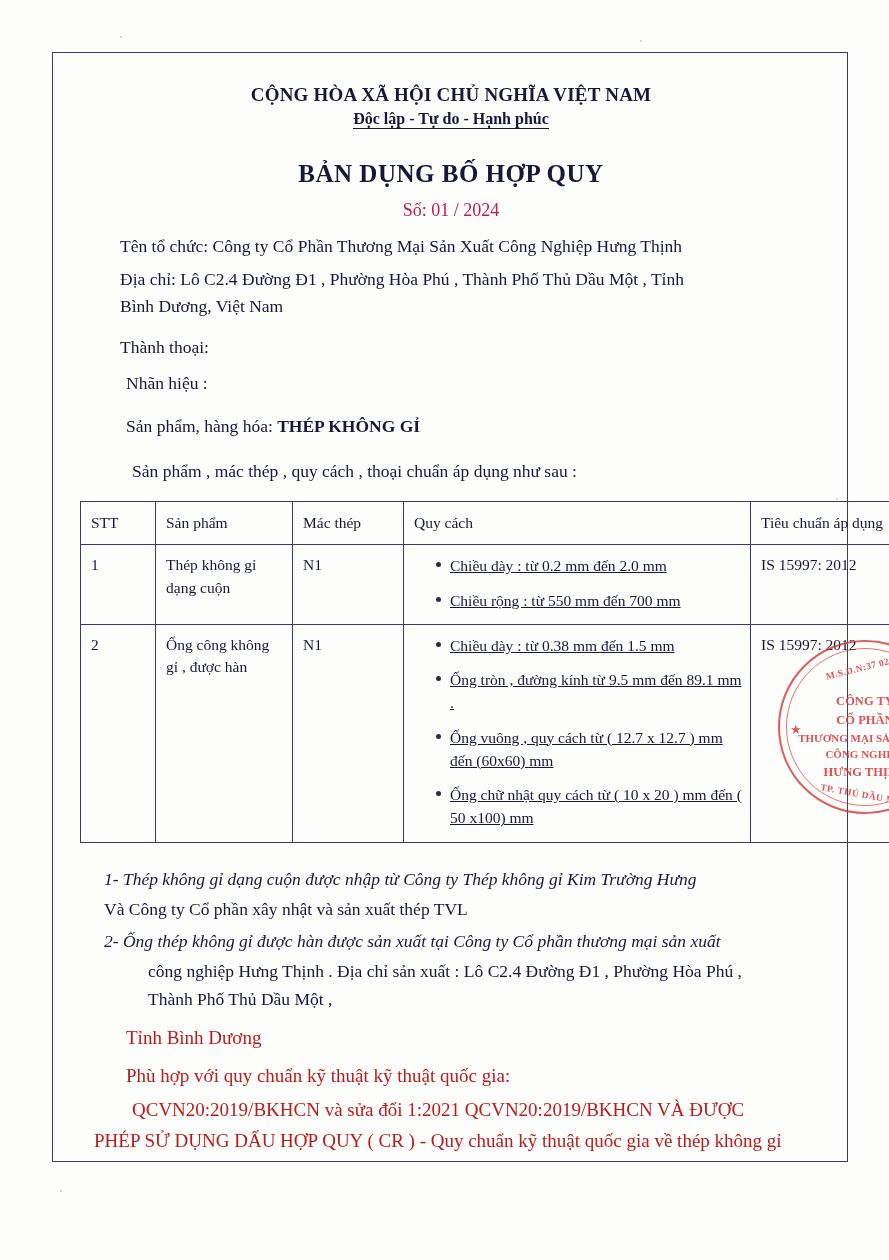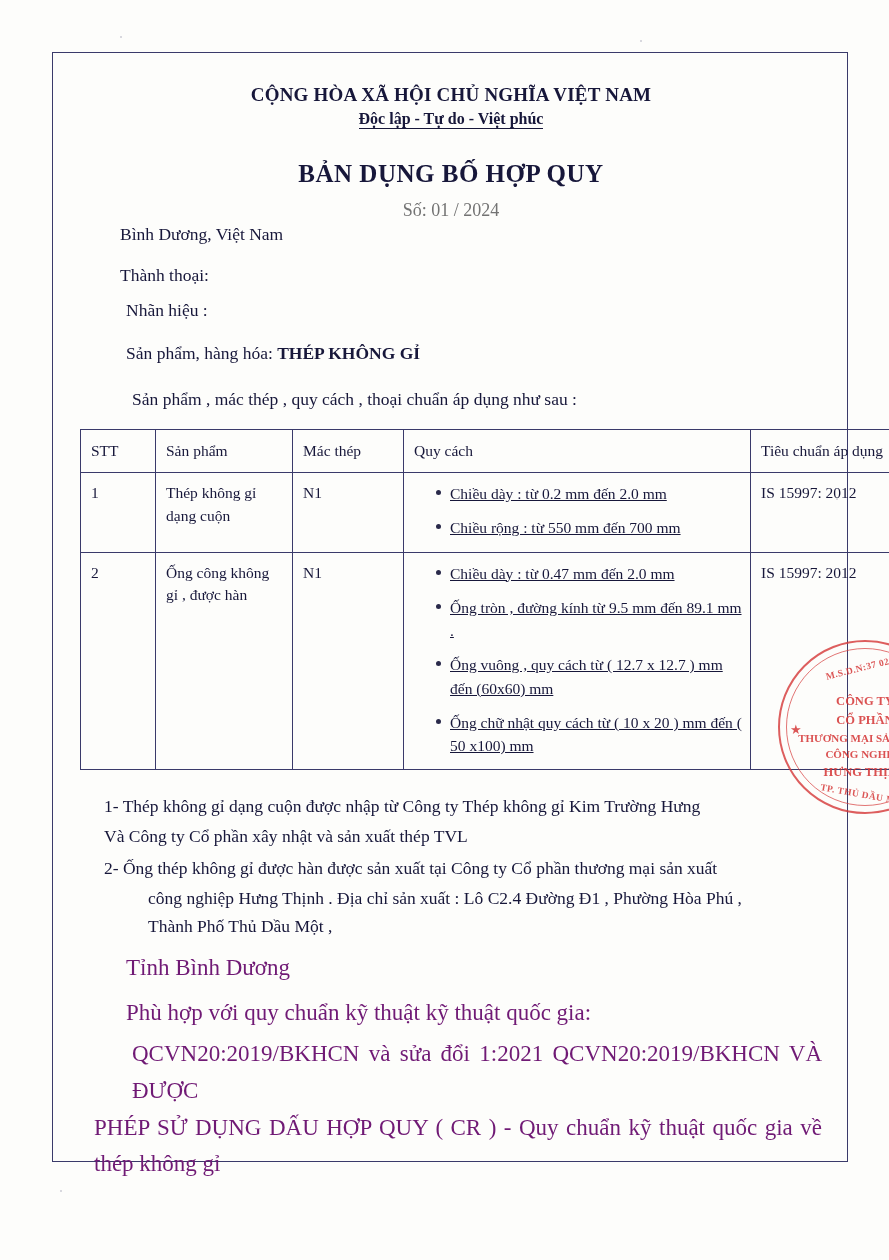--- a/index.html
+++ b/index.html
@@ -64,21 +64,21 @@
     font-weight: bold;
     font-size: 25px;
     margin-top: 32px;
     letter-spacing: 0.5px;
     color: #17173a;
   }
   .doc-number {
     text-align: center;
     font-size: 18px;
     margin-top: 12px;
-    color: #737373;
+    color: #be185d;
   }
   .para {
     font-size: 17.5px;
     line-height: 1.55;
     margin-top: 12px;
     color: #17173a;
   }
   .para.indent {
     padding-left: 40px;
   }
@@ -143,32 +143,33 @@
   .notes {
     margin-top: 22px;
     font-size: 17.5px;
     line-height: 1.6;
     color: #17173a;
   }
   .note-item {
     padding-left: 46px;
     text-indent: -22px;
     margin-bottom: 2px;
+    font-style: italic;
   }
   .note-cont {
     padding-left: 46px;
   }
   .note-cont2 {
     padding-left: 68px;
   }
   .tail {
     margin-top: 10px;
-    font-size: 23px;
+    font-size: 19px;
     line-height: 1.6;
-    color: #701a75;
+    color: #b91c1c;
   }
   .tail .l1 { padding-left: 46px; }
   .tail .l2 { padding-left: 46px; margin-top: 8px; }
   .tail .l3 { padding-left: 52px; margin-top: 4px; text-align: justify; }
   .tail .l4 { padding-left: 14px; text-align: justify; }
   
   .stamp {
     position: absolute;
     left: 778px;
     top: 640px;
@@ -243,25 +244,27 @@
   <div class="speck" style="left:120px; top:36px; width:2px; height:2px;"></div>
   <div class="speck" style="left:640px; top:40px; width:2px; height:2px;"></div>
   <div class="speck" style="left:836px; top:498px; width:2px; height:2px;"></div>
   <div class="speck" style="left:60px; top:1190px; width:2px; height:2px;"></div>
 
   <div class="doc-border"></div>
 
   <div class="inner">
 
     <div class="nation-title">CỘNG HÒA XÃ HỘI CHỦ NGHĨA VIỆT NAM</div>
-    <div class="nation-sub"><span>Độc lập - Tự do - Việt phúc</span></div>
+    <div class="nation-sub"><span>Độc lập - Tự do - Hạnh phúc</span></div>
 
     <div class="doc-title">BẢN DỤNG BỐ HỢP QUY</div>
     <div class="doc-number">Số: 01 / 2024</div>
 
+    <div class="para indent">Tên tổ chức: Công ty Cổ Phần Thương Mại Sản Xuất Công Nghiệp Hưng Thịnh</div>
+    <div class="para indent" style="margin-top:6px;">Địa chỉ: Lô C2.4 Đường Đ1 , Phường Hòa Phú , Thành Phố Thủ Dầu Một , Tỉnh</div>
     <div class="para" style="margin-top:0; padding-left:40px;">Bình Dương, Việt Nam</div>
 
     <div class="para indent" style="margin-top:14px;">Thành thoại:</div>
 
     <div class="para indent2" style="margin-top:8px;">Nhãn hiệu :</div>
 
     <div class="para indent2" style="margin-top:16px;">
       <span>Sản phẩm, hàng hóa:</span>
       <span class="bold">THÉP KHÔNG GỈ</span>
     </div>
@@ -290,21 +293,21 @@
             </ul>
           </td>
           <td class="c-std">IS 15997: 2012</td>
         </tr>
         <tr>
           <td class="c-stt">2</td>
           <td class="c-prod justify">Ống công không gỉ , được hàn</td>
           <td class="c-grade">N1</td>
           <td class="c-spec">
             <ul class="bullets">
-              <li>Chiều dày : từ 0.47 mm đến 2.0 mm</li>
+              <li>Chiều dày : từ 0.38 mm đến 1.5 mm</li>
               <li>Ống tròn , đường kính từ 9.5 mm đến 89.1 mm .</li>
               <li>Ống vuông , quy cách từ ( 12.7 x 12.7 ) mm đến (60x60) mm</li>
               <li>Ống chữ nhật quy cách từ ( 10 x 20 ) mm đến ( 50 x100) mm</li>
             </ul>
           </td>
           <td class="c-std">IS 15997: 2012</td>
         </tr>
       </tbody>
     </table>
 

